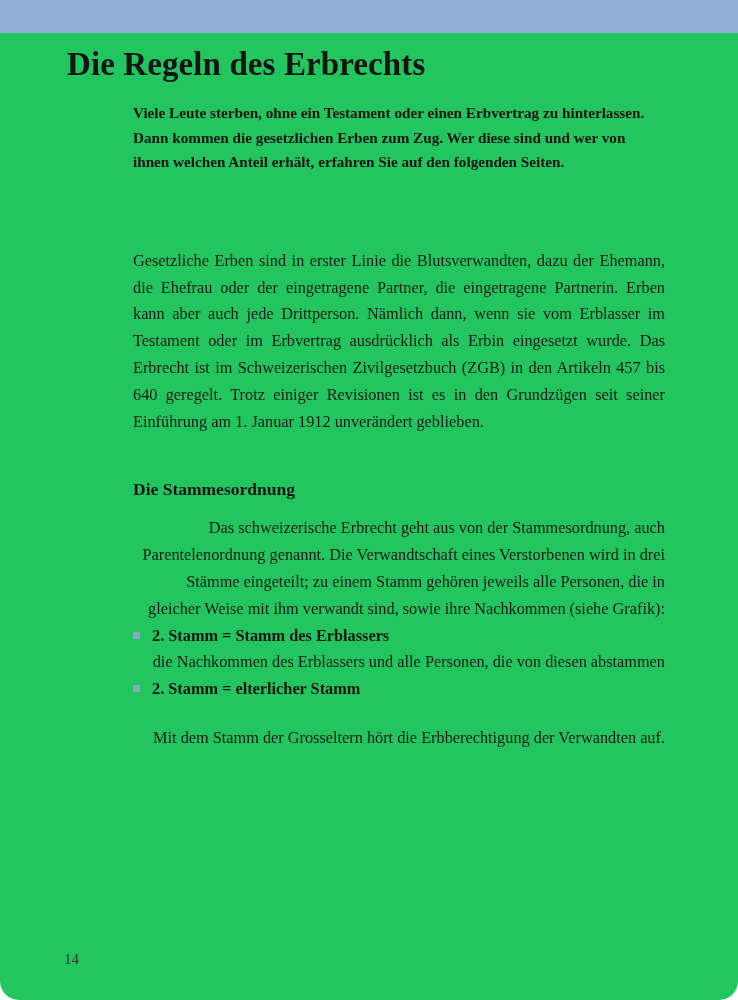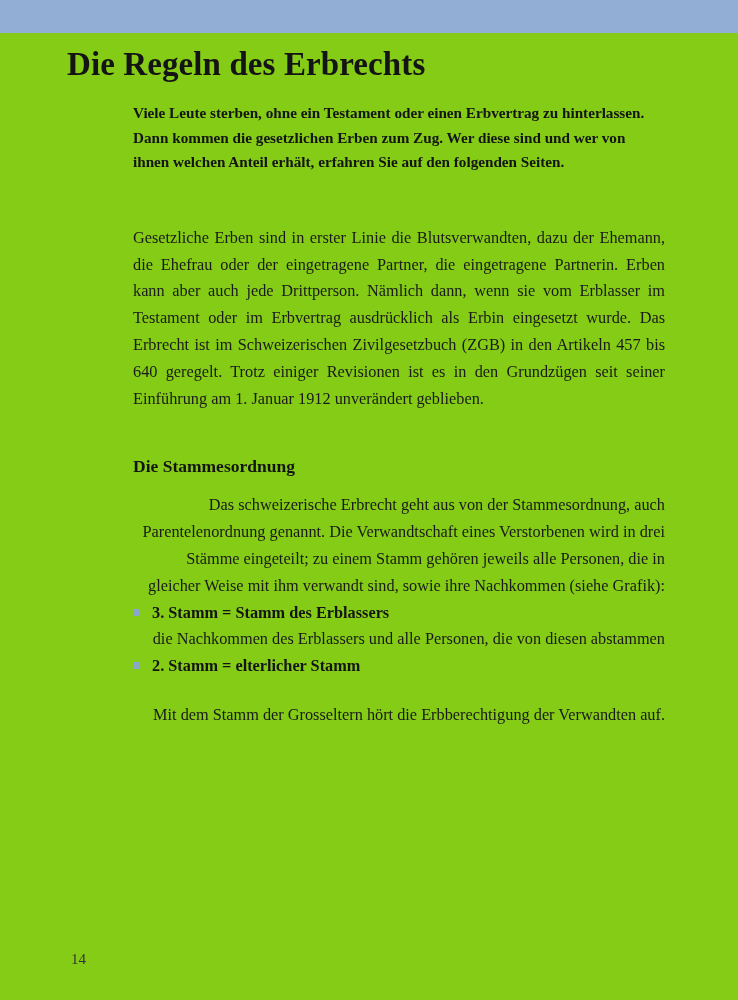--- a/index.html
+++ b/index.html
@@ -69,20 +69,21 @@
     margin: 0;
     font-size: 16.3px;
     line-height: 1.645;
     color: #1a1a1a;
     text-align: right;
   }
 
   .body-paragraph.justified {
     text-align: justify;
     text-align-last: left;
+    margin-top: 23px;
   }
 
   .spacer-intro-to-body { height: 50px; }
   .spacer-body-to-heading { height: 44px; }
   .spacer-heading-to-text { height: 15px; }
   .spacer-list-to-outro { height: 22px; }
 
   .section-heading {
     margin: 0;
     font-size: 17.5px;
@@ -124,31 +125,31 @@
   .stamm-desc {
     display: block;
     font-size: 16.3px;
     line-height: 1.645;
     color: #1a1a1a;
     text-align: right;
   }
 
   .page-number {
     position: absolute;
-    left: 71px;
+    left: 64px;
     top: 952px;
     font-size: 15px;
     color: #333333;
     line-height: 1;
   }
 </style>
 </head>
 <body>
 
-<div class="page" style="background: #84cc16;">
+<div class="page" style="background: #22c55e; border-radius: 19px;">
 
   <div class="top-band" style="background: rgb(147, 174, 212);"></div>
 
   <h1 class="chapter-title">Die Regeln des Erbrechts</h1>
 
   <div class="text-column">
 
     <p class="lead-paragraph">Viele Leute sterben, ohne ein Testament oder einen Erbvertrag zu hinterlassen. Dann kommen die gesetzlichen Erben zum Zug. Wer diese sind und wer von ihnen welchen Anteil erhält, erfahren Sie auf den folgenden Seiten.</p>
 
     <div class="spacer-intro-to-body"></div>
@@ -159,21 +160,21 @@
 
     <h2 class="section-heading">Die Stammesordnung</h2>
 
     <div class="spacer-heading-to-text"></div>
 
     <p class="body-paragraph">Das schweizerische Erbrecht geht aus von der Stammesordnung, auch Parentelenordnung genannt. Die Verwandtschaft eines Verstorbenen wird in drei Stämme eingeteilt; zu einem Stamm gehören jeweils alle Personen, die in gleicher Weise mit ihm verwandt sind, sowie ihre Nachkommen (siehe Grafik):</p>
 
     <ul class="stamm-list">
       <li class="stamm-item">
         <span class="stamm-bullet" style="background: rgb(138, 166, 205);"></span>
-        <span class="stamm-title">3. Stamm = Stamm des Erblassers</span>
+        <span class="stamm-title">2. Stamm = Stamm des Erblassers</span>
         <span class="stamm-desc">die Nachkommen des Erblassers und alle Personen, die von diesen abstammen</span>
       </li>
       <li class="stamm-item">
         <span class="stamm-bullet" style="background: rgb(138, 166, 205);"></span>
         <span class="stamm-title">2. Stamm = elterlicher Stamm</span>
       </li>
     </ul>
 
     <div class="spacer-list-to-outro"></div>
 

